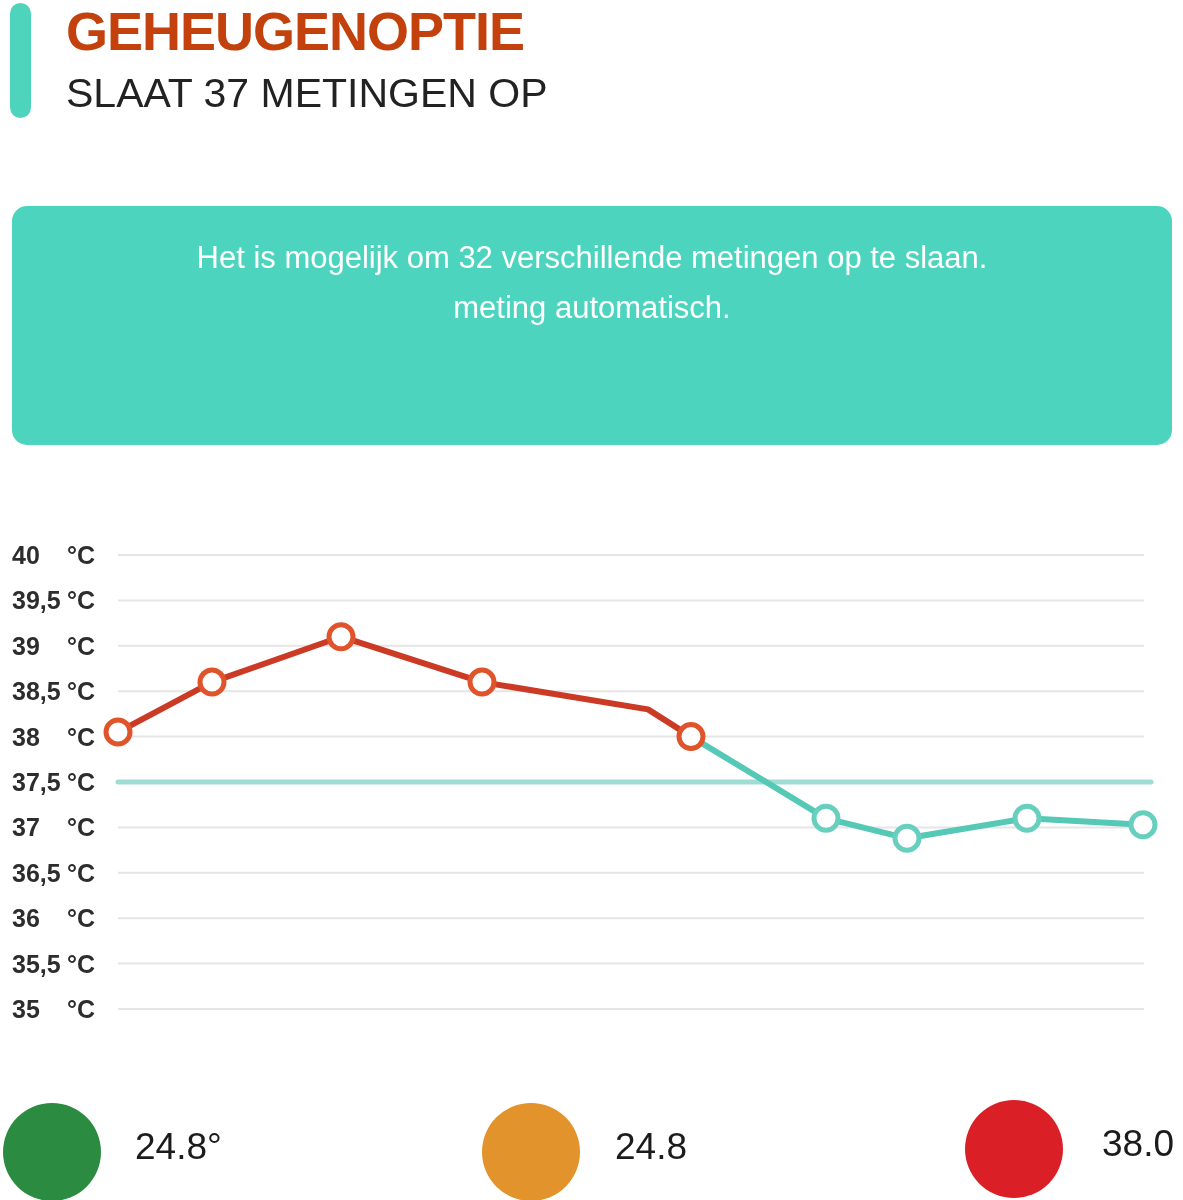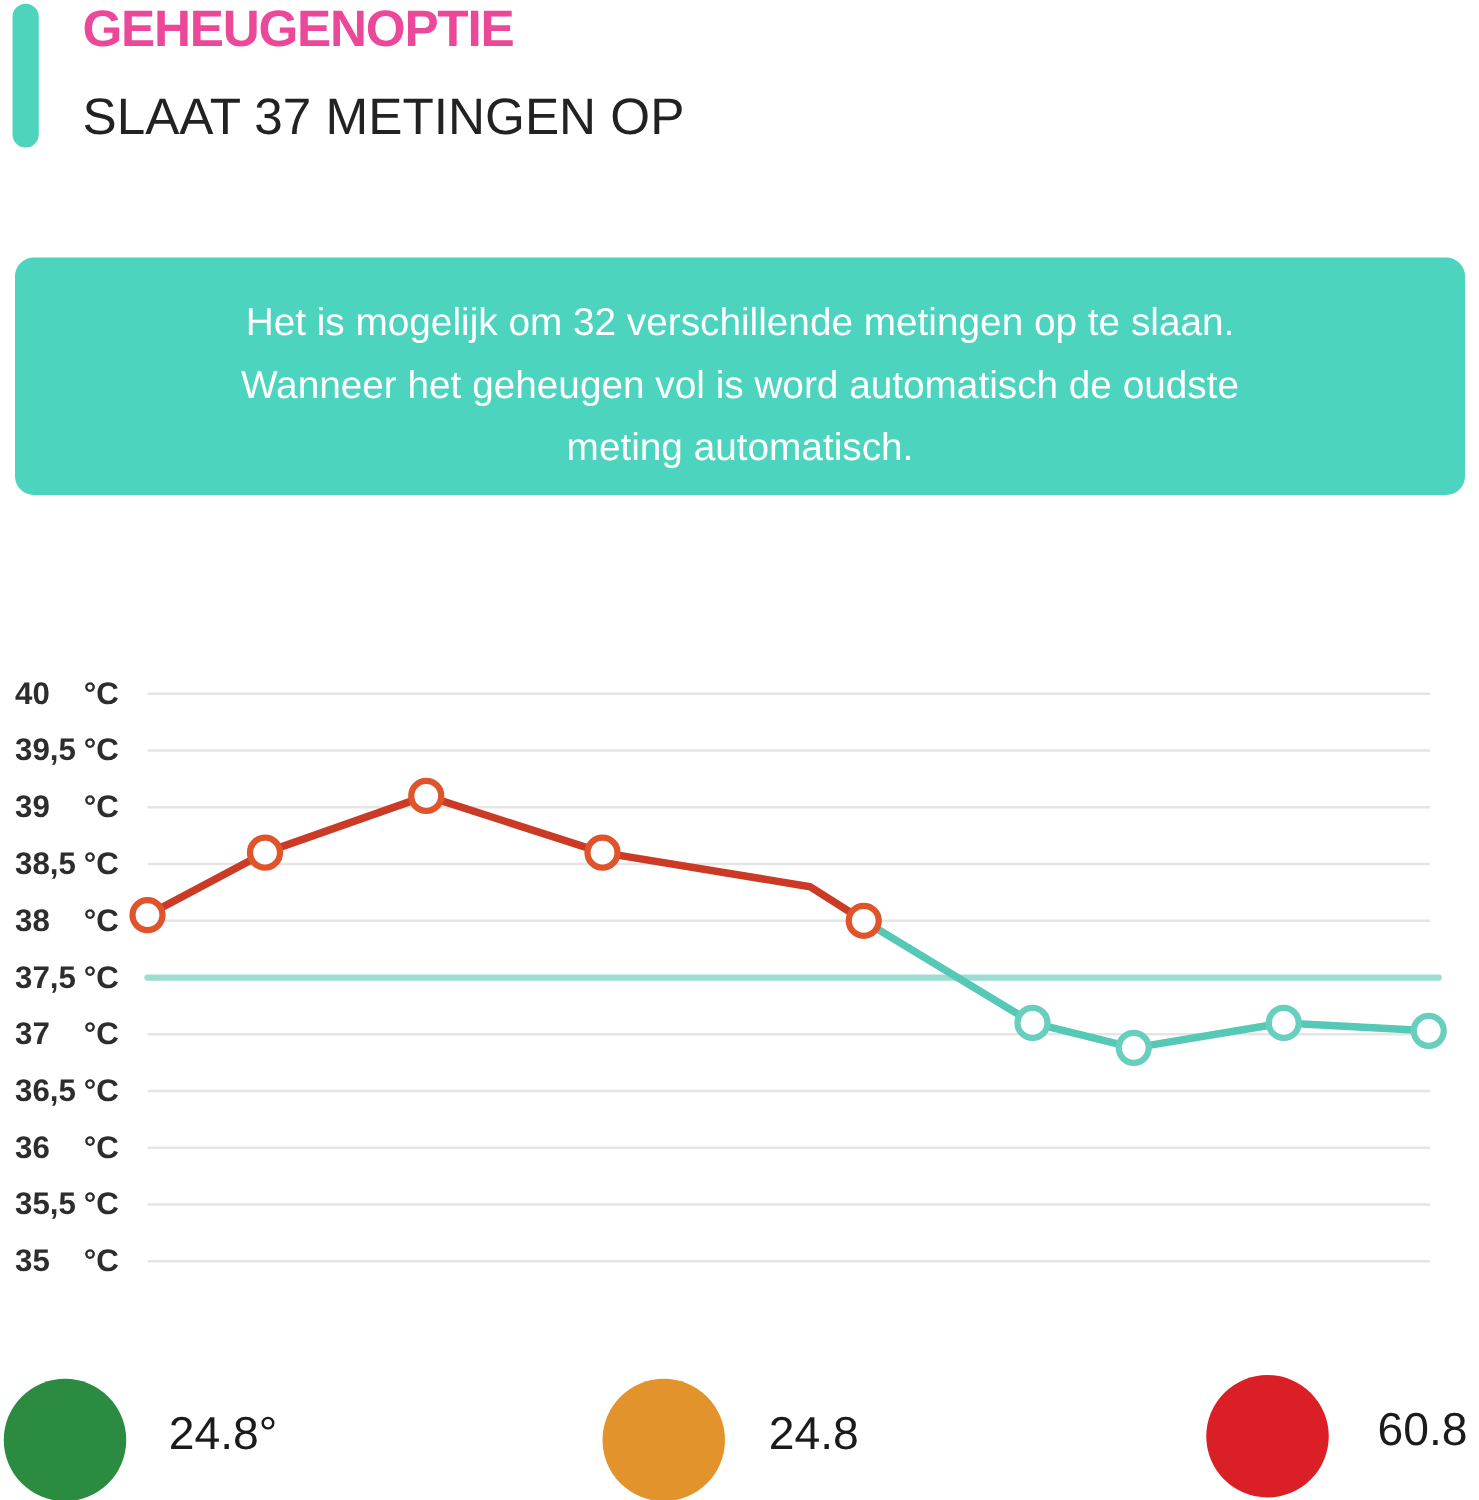--- a/index.html
+++ b/index.html
@@ -8,31 +8,31 @@
     background:#ffffff;
     font-family:"Liberation Sans","DejaVu Sans",sans-serif;
   }
   
   .accent-bar{
     position:absolute;left:10px;top:3px;width:21px;height:115px;
     border-radius:11px;
   }
   .title{
     position:absolute;left:66px;top:0px;margin:0;
-    font-size:41px;font-weight:800;letter-spacing:-1px;color:#ec4899;
+    font-size:54px;font-weight:800;letter-spacing:-1px;color:#c2410c;
     white-space:nowrap;
   }
   .subtitle{
     position:absolute;left:66px;top:70px;margin:0;
     font-size:41px;font-weight:400;letter-spacing:0px;color:#222222;
     white-space:nowrap;
   }
   
   .info-box{
-    position:absolute;left:12px;top:206px;width:1160px;height:190px;
+    position:absolute;left:12px;top:206px;width:1160px;height:239px;
     border-radius:15px;box-sizing:border-box;padding-top:27px;
   }
   .info-box p{
     margin:0;text-align:center;color:#ffffff;
     font-size:31px;line-height:50px;font-weight:400;
   }
   
   #chart{position:absolute;left:0;top:530px;}
   #chart text{font-family:"Liberation Sans","DejaVu Sans",sans-serif;}
   
@@ -50,21 +50,20 @@
 </style>
 </head>
 <body>
 
 <div class="accent-bar" style="background: rgb(78, 212, 188);"></div>
 <h1 class="title">GEHEUGENOPTIE</h1>
 <h2 class="subtitle">SLAAT 37 METINGEN OP</h2>
 
 <div class="info-box" style="background: rgb(77, 212, 191);">
   <p>Het is mogelijk om 32 verschillende metingen op te slaan.</p>
-  <p>Wanneer het geheugen vol is word automatisch de oudste</p>
   <p>meting automatisch.</p>
 </div>
 
 <svg id="chart" width="1183" height="500" viewBox="0 0 1183 500">
     <line x1="118" y1="25" x2="1144" y2="25" stroke="#E5E5E5" stroke-width="2"></line>
     <text x="12" y="25" dominant-baseline="central" font-size="25" font-weight="600" fill="#2D2D2D">40</text>
     <text x="67" y="25" dominant-baseline="central" font-size="25" font-weight="600" fill="#2D2D2D">°C</text>
     <line x1="118" y1="70.4" x2="1144" y2="70.4" stroke="#E5E5E5" stroke-width="2"></line>
     <text x="12" y="70.4" dominant-baseline="central" font-size="25" font-weight="600" fill="#2D2D2D">39,5</text>
     <text x="67" y="70.4" dominant-baseline="central" font-size="25" font-weight="600" fill="#2D2D2D">°C</text>
@@ -108,13 +107,13 @@
     <circle cx="1143" cy="294.6759999999999" r="12" fill="#ffffff" stroke="#68CFBF" stroke-width="5"></circle>
   </svg>
 
 <div class="legend-dot" id="dot-1" style="background: rgb(43, 139, 64);"></div>
 <div class="legend-label" id="label-1">24.8°</div>
 
 <div class="legend-dot" id="dot-2" style="background: rgb(226, 147, 44);"></div>
 <div class="legend-label" id="label-2">24.8</div>
 
 <div class="legend-dot" id="dot-3" style="background: rgb(219, 31, 38);"></div>
-<div class="legend-label" id="label-3">60.8</div>
+<div class="legend-label" id="label-3">38.0</div>
 
 </body></html>

